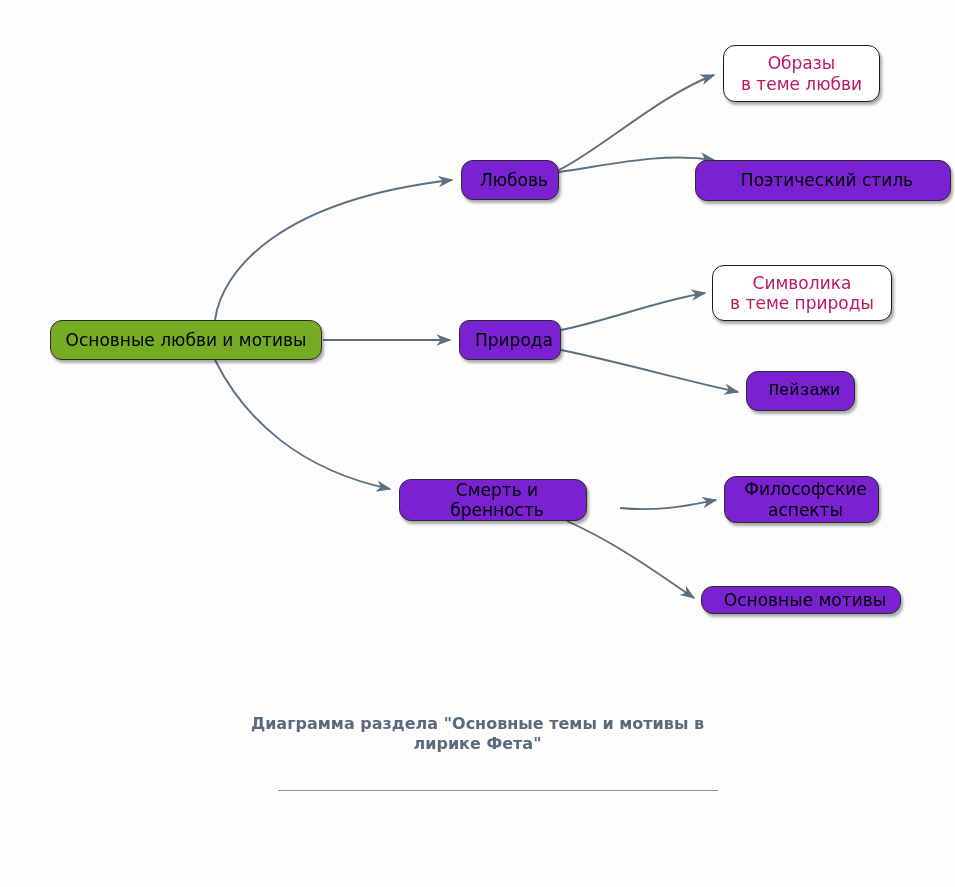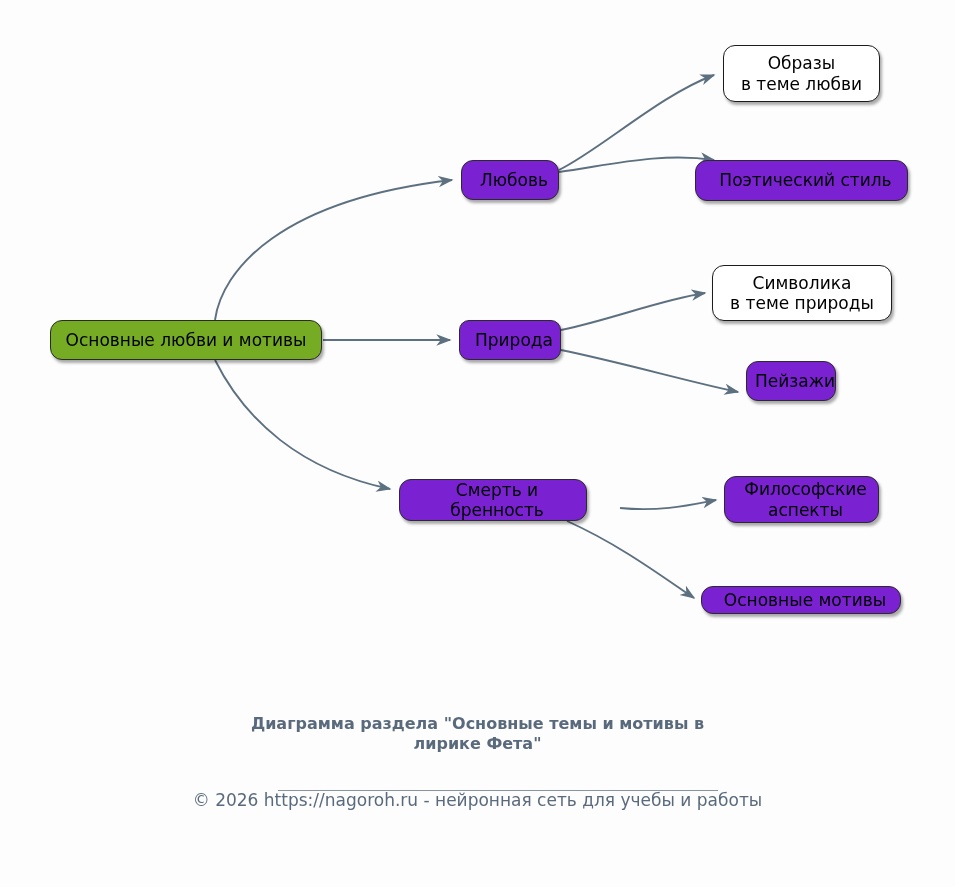--- a/index.html
+++ b/index.html
@@ -44,21 +44,21 @@
   .node-purple {
     background: #7a22d1;
     border: 1.6px solid #2b2b2b;
     color: #000000;
     font-size: 17px;
     padding-left: 8px;
   }
   .node-white {
     background: #ffffff;
     border: 1.8px solid #1c1c1c;
-    color: #000000;
+    color: #be185d;
     font-size: 17px;
   }
   .footer {
     position: absolute;
     left: 0;
     width: 955px;
     text-align: center;
   }
   .footer-title {
     top: 714px;
@@ -104,29 +104,28 @@
         <path d="M 620 508 C 660 512 690 505 716 500"></path>
         <path d="M 567 521 C 620 545 660 575 694 598"></path>
       </g>
   </svg>
 
   <div id="node-layer">
       <div class="node node-root" style="left: 50px; top: 320px; width: 272px; height: 40px;">Основные любви и мотивы</div>
       <div class="node node-purple" style="left: 461px; top: 160px; width: 98px; height: 40px;">Любовь</div>
       <div class="node node-white" style="left: 723px; top: 45px; width: 157px; height: 57px;">Образы
 в теме любви</div>
-      <div class="node node-purple" style="left: 695px; top: 160px; width: 213px; height: 41px; text-align: right;">Поэтический стиль</div>
+      <div class="node node-purple" style="left: 695px; top: 160px; width: 256px; height: 41px; text-align: right;">Поэтический стиль</div>
       <div class="node node-purple" style="left: 459px; top: 320px; width: 102px; height: 40px; border-radius: 10px;">Природа</div>
       <div class="node node-white" style="left: 712px; top: 265px; width: 180px; height: 56px;">Символика
 в теме природы</div>
-      <div class="node node-purple" style="left: 746px; top: 361px; width: 90px; height: 40px;">Пейзажи</div>
+      <div class="node node-purple" style="left: 746px; top: 371px; width: 109px; height: 40px; font-family: Liberation Mono, monospace;">Пейзажи</div>
       <div class="node node-purple" style="left: 399px; top: 479px; width: 188px; height: 42px;">Смерть и бренность</div>
       <div class="node node-purple" style="left: 724px; top: 476px; width: 155px; height: 47px;">Философские
 аспекты</div>
       <div class="node node-purple" style="left: 701px; top: 586px; width: 200px; height: 28px;">Основные мотивы</div>
     </div>
 
   <div class="footer footer-title">Диаграмма раздела "Основные темы и мотивы в
 лирике Фета"</div>
   <div class="footer-divider"></div>
-  <div class="footer footer-copy">© 2026 https://nagoroh.ru - нейронная сеть для учебы и работы</div>
 
 </div>
 
 </body></html>

